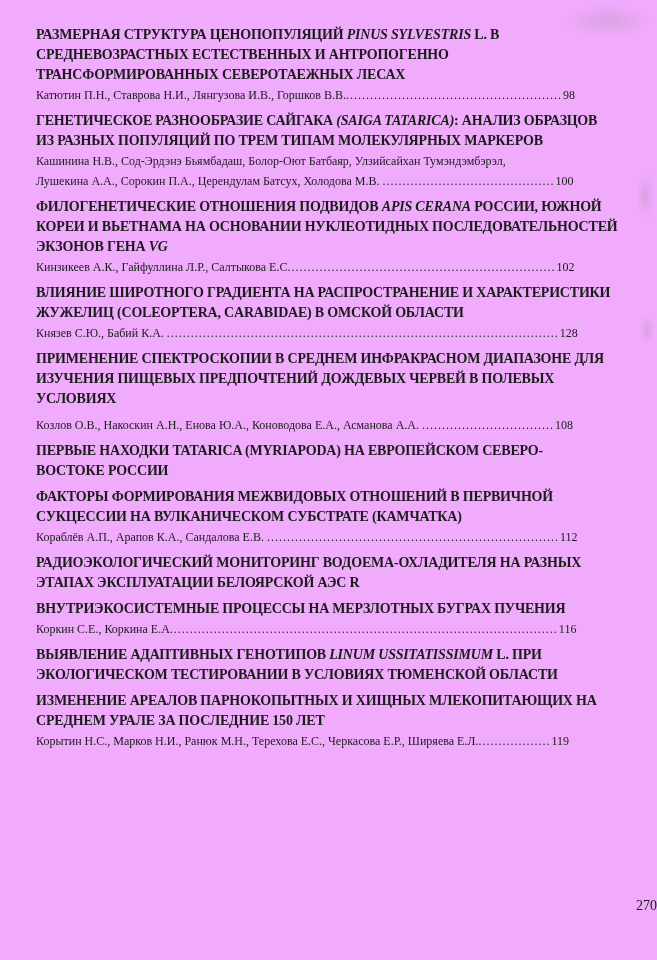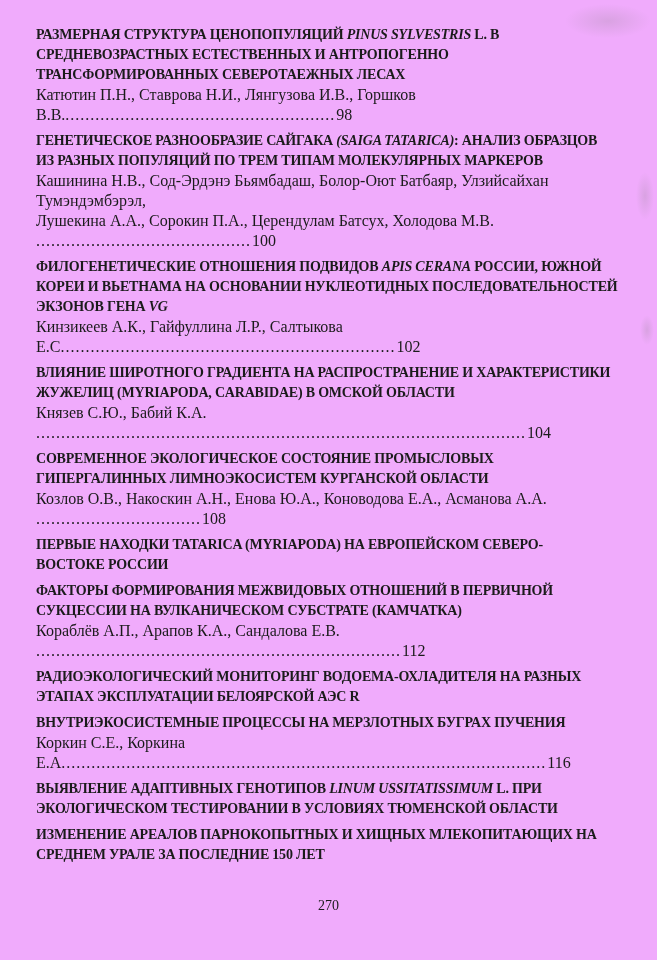--- a/index.html
+++ b/index.html
@@ -30,37 +30,37 @@
     font-weight: bold;
     font-size: 14px;
     line-height: 20px;
     letter-spacing: -0.2px;
     white-space: pre-wrap;
   }
   .title .it {
     font-style: italic;
   }
   .aline {
-    font-size: 16px;
+    font-size: 12px;
     line-height: 20px;
     white-space: pre-wrap;
   }
   .aline .dots {
     letter-spacing: 1px;
     white-space: nowrap;
   }
   .aline .pg {
     margin-left: 1px;
   }
   .footer {
     position: absolute;
     left: 0;
     top: 896px;
     width: 100%;
-    text-align: center;
+    text-align: right;
     font-size: 14px;
     line-height: 20px;
   }
   
   .artifact {
     position: absolute;
     border-radius: 50%;
     background: radial-gradient(closest-side, rgba(125,125,122,0.20), rgba(125,125,122,0));
     pointer-events: none;
   }
@@ -90,28 +90,29 @@
 Лушекина А.А., Сорокин П.А., Церендулам Батсух, Холодова М.В. </span><span class="dots">...........................................</span><span class="pg">100</span></div>
       </div>
       <div class="entry">
         <div class="title"><span>ФИЛОГЕНЕТИЧЕСКИЕ ОТНОШЕНИЯ ПОДВИДОВ </span><span class="it">APIS CERANA</span><span> РОССИИ, ЮЖНОЙ
 КОРЕИ И ВЬЕТНАМА НА ОСНОВАНИИ НУКЛЕОТИДНЫХ ПОСЛЕДОВАТЕЛЬНОСТЕЙ
 ЭКЗОНОВ ГЕНА </span><span class="it">VG</span></div>
         <div class="aline"><span class="authors">Кинзикеев А.К., Гайфуллина Л.Р., Салтыкова Е.С</span><span class="dots">...................................................................</span><span class="pg">102</span></div>
       </div>
       <div class="entry">
         <div class="title"><span>ВЛИЯНИЕ ШИРОТНОГО ГРАДИЕНТА НА РАСПРОСТРАНЕНИЕ И ХАРАКТЕРИСТИКИ
-ЖУЖЕЛИЦ (MYRIAPODA, CARABIDAE) В ОМСКОЙ ОБЛАСТИ</span></div>
-        <div class="aline"><span class="authors">Князев С.Ю., Бабий К.А. </span><span class="dots">..................................................................................................</span><span class="pg">104</span></div>
+ЖУЖЕЛИЦ (COLEOPTERA, CARABIDAE) В ОМСКОЙ ОБЛАСТИ</span></div>
+        <div class="aline"><span class="authors">Князев С.Ю., Бабий К.А. </span><span class="dots">..................................................................................................</span><span class="pg">128</span></div>
       </div>
       <div class="entry">
+        <div class="title"><span>ПРИМЕНЕНИЕ СПЕКТРОСКОПИИ В СРЕДНЕМ ИНФРАКРАСНОМ ДИАПАЗОНЕ ДЛЯ
+ИЗУЧЕНИЯ ПИЩЕВЫХ ПРЕДПОЧТЕНИЙ ДОЖДЕВЫХ ЧЕРВЕЙ В ПОЛЕВЫХ
+УСЛОВИЯХ</span></div>
       </div>
       <div class="entry">
-        <div class="title"><span>СОВРЕМЕННОЕ ЭКОЛОГИЧЕСКОЕ СОСТОЯНИЕ ПРОМЫСЛОВЫХ
-ГИПЕРГАЛИННЫХ ЛИМНОЭКОСИСТЕМ КУРГАНСКОЙ ОБЛАСТИ</span></div>
         <div class="aline"><span class="authors">Козлов О.В., Накоскин А.Н., Енова Ю.А., Коноводова Е.А., Асманова А.А. </span><span class="dots">.................................</span><span class="pg">108</span></div>
       </div>
       <div class="entry">
         <div class="title"><span>ПЕРВЫЕ НАХОДКИ TATARICA (MYRIAPODA) НА ЕВРОПЕЙСКОМ СЕВЕРО-
 ВОСТОКЕ РОССИИ</span></div>
       </div>
       <div class="entry">
         <div class="title"><span>ФАКТОРЫ ФОРМИРОВАНИЯ МЕЖВИДОВЫХ ОТНОШЕНИЙ В ПЕРВИЧНОЙ
 СУКЦЕССИИ НА ВУЛКАНИЧЕСКОМ СУБСТРАТЕ (КАМЧАТКА)</span></div>
         <div class="aline"><span class="authors">Кораблёв А.П., Арапов К.А., Сандалова Е.В. </span><span class="dots">.........................................................................</span><span class="pg">112</span></div>
@@ -124,19 +125,20 @@
         <div class="title"><span>ВНУТРИЭКОСИСТЕМНЫЕ ПРОЦЕССЫ НА МЕРЗЛОТНЫХ БУГРАХ ПУЧЕНИЯ</span></div>
         <div class="aline"><span class="authors">Коркин С.Е., Коркина Е.А</span><span class="dots">.................................................................................................</span><span class="pg">116</span></div>
       </div>
       <div class="entry">
         <div class="title"><span>ВЫЯВЛЕНИЕ АДАПТИВНЫХ ГЕНОТИПОВ </span><span class="it">LINUM USSITATISSIMUM</span><span> L. ПРИ
 ЭКОЛОГИЧЕСКОМ ТЕСТИРОВАНИИ В УСЛОВИЯХ ТЮМЕНСКОЙ ОБЛАСТИ</span></div>
       </div>
       <div class="entry">
         <div class="title"><span>ИЗМЕНЕНИЕ АРЕАЛОВ ПАРНОКОПЫТНЫХ И ХИЩНЫХ МЛЕКОПИТАЮЩИХ НА
 СРЕДНЕМ УРАЛЕ ЗА ПОСЛЕДНИЕ 150 ЛЕТ</span></div>
+        <div class="aline"><span class="authors">Корытин Н.С., Марков Н.И., Ранюк М.Н., Терехова Е.С., Черкасова Е.Р., Ширяева Е.Л.</span><span class="dots">..................</span><span class="pg">119</span></div>
       </div>
     </div>
 
   <div class="footer">
     <span>270</span>
   </div>
 </div>
 
 </body></html>

